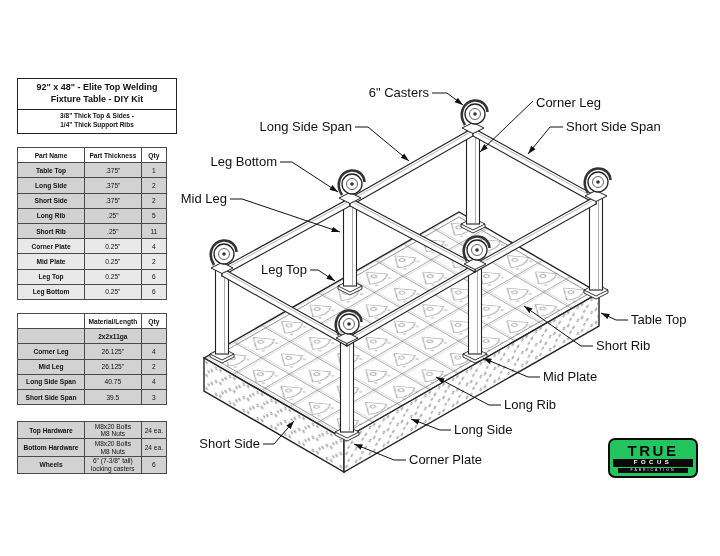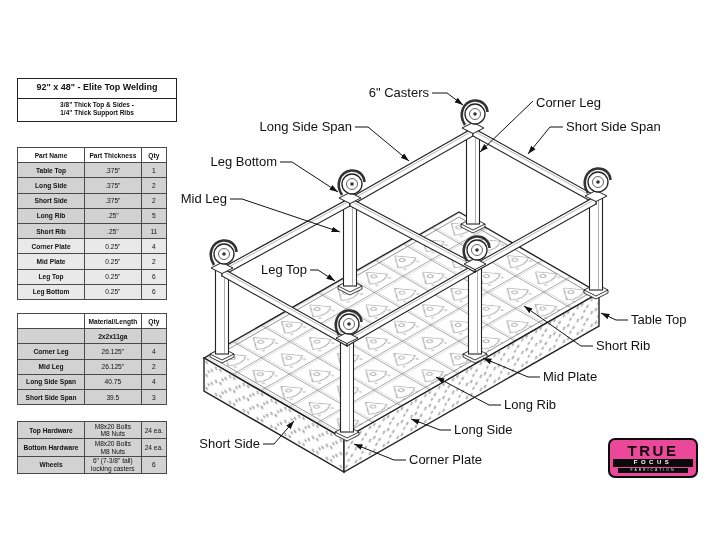--- a/index.html
+++ b/index.html
@@ -20,21 +20,21 @@
   .shade-a{background:#d2d2d2;}
   .shade-b{background:#e9e9e9;}
   #parts-table{top:147px;}
   #materials-table{top:313px;}
   #hardware-table{top:421px;}
   #hardware-table td{height:16.4px;}
   .two-line{font-size:5.8px;line-height:1.15;font-weight:normal;}
   .two-line div{white-space:nowrap;}
 
   
-  #logo{position:absolute;left:608px;top:438px;width:90px;height:40px;border:2.5px solid #0a0a0a;border-radius:7px;background:#ec4899;display:flex;flex-direction:column;align-items:center;justify-content:center;box-sizing:border-box;padding:1px 3px;}
+  #logo{position:absolute;left:608px;top:438px;width:90px;height:40px;border:2.5px solid #0a0a0a;border-radius:7px;background:#22c55e;display:flex;flex-direction:column;align-items:center;justify-content:center;box-sizing:border-box;padding:1px 3px;}
   .logo-true{font-size:15px;font-weight:bold;letter-spacing:2.5px;line-height:1;color:#0a0a0a;transform:scaleY(0.92);}
   .logo-focus{width:100%;background:#0a0a0a;color:#fff;font-size:6px;font-weight:bold;letter-spacing:3.5px;text-align:center;line-height:1.2;margin-top:1px;padding:0.5px 0;}
   .logo-fab{width:88%;background:#0a0a0a;color:#e8e8e8;font-size:3.5px;letter-spacing:2px;text-align:center;line-height:1.3;margin-top:1px;padding:0.5px 0;}
 </style>
 </head>
 <body>
 
 <div id="page">
 
   <svg id="diagram" width="720" height="556" viewBox="0 0 720 556">
@@ -212,20 +212,21 @@
       <text x="504" y="409">Long Rib</text>
       <text x="454" y="434">Long Side</text>
       <text x="260" y="448" text-anchor="end">Short Side</text>
       <text x="409" y="464">Corner Plate</text>
     </g>
   </svg>
 
   <div id="title-box">
     <div class="tb-main">
       <div>92" x 48" - Elite Top Welding</div>
+      <div>Fixture Table - DIY Kit</div>
     </div>
     <div class="tb-sub">
       <div>3/8" Thick Top &amp; Sides -</div>
       <div>1/4" Thick Support Ribs</div>
     </div>
   </div>
 
   <table class="spec" id="parts-table">
     <colgroup>
         <col style="width:45%">

